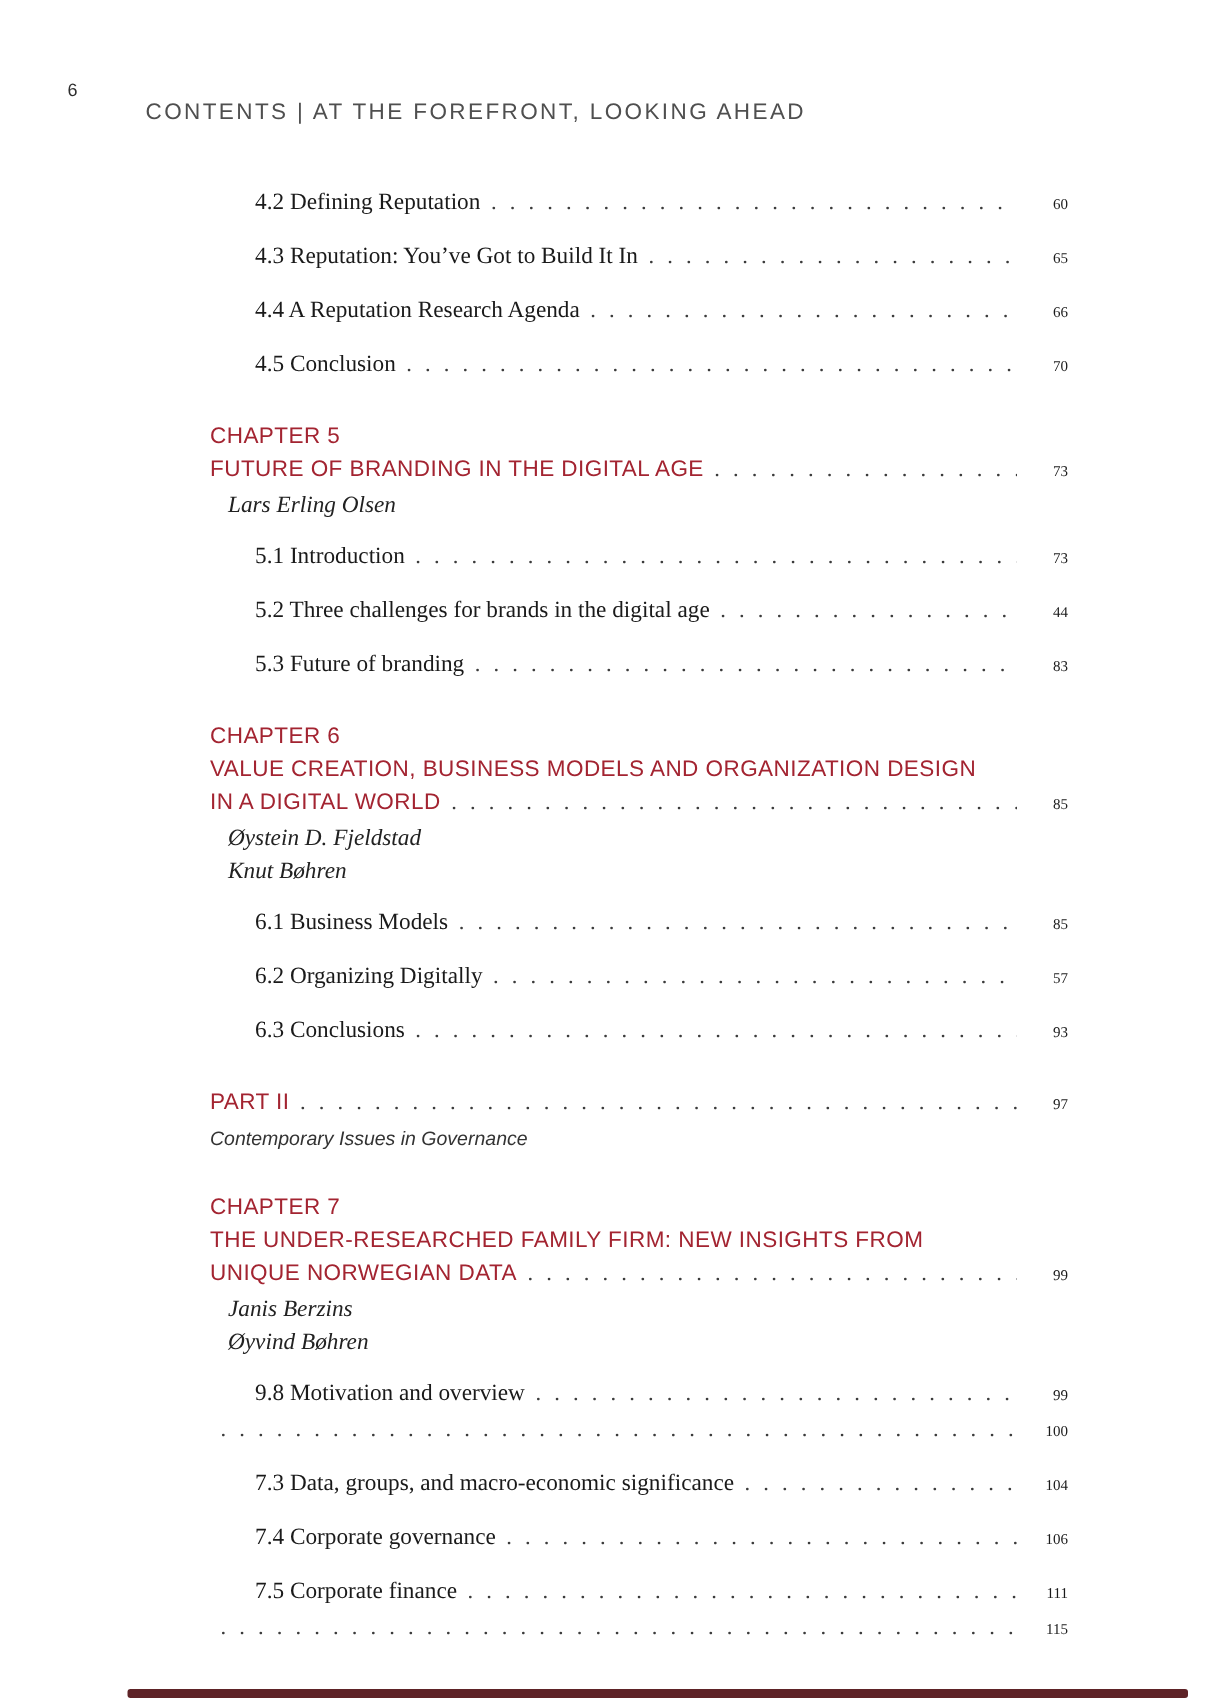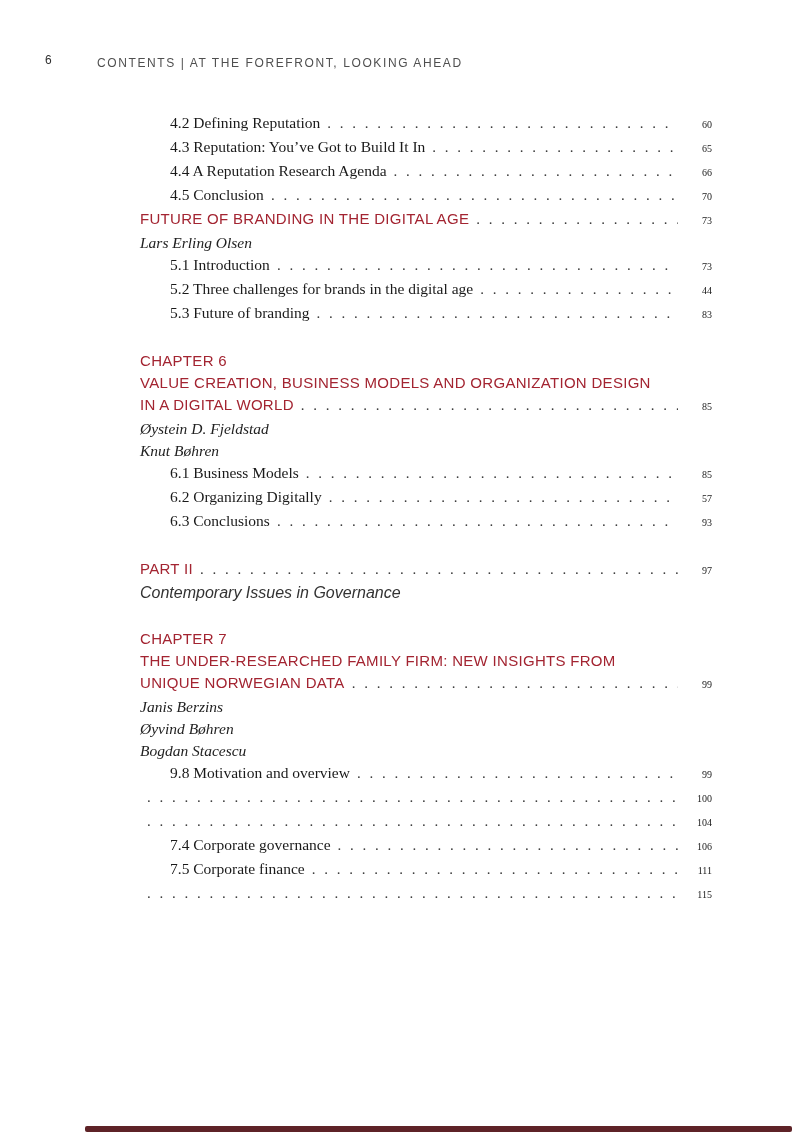--- a/index.html
+++ b/index.html
@@ -22,23 +22,23 @@
     position: absolute;
     left: 45px;
     top: 53px;
     font-family: "Liberation Sans", sans-serif;
     font-size: 12px;
     color: #2e2e2e;
   }
   .running-head {
     position: absolute;
     left: 97px;
-    top: 56px;
-    font-family: "Liberation Sans", sans-serif;
-    font-size: 12px;
+    top: 66px;
+    font-family: "Liberation Sans", sans-serif;
+    font-size: 15px;
     letter-spacing: 1.6px;
     color: #4f4f4f;
   }
 
   
   .toc {
     position: absolute;
     left: 140px;
     top: 112px;
     width: 572px;
@@ -50,38 +50,40 @@
     font-size: 15.5px;
   }
   .row.gap { margin-top: 24px; }
 
   .row .label { white-space: nowrap; }
 
   .row.section .label {
     margin-left: 30px;
     font-family: "Liberation Serif", serif;
     color: #1a1a1a;
+    margin-top: 12px;
   }
   .row.chapter-label .label,
   .row.chapter-title .label,
   .row.part .label {
     font-family: "Liberation Sans", sans-serif;
     font-size: 15px;
     letter-spacing: 0.3px;
     color: var(--accent, #A32431);
   }
   .row.author .label {
+    margin-left: 12px;
     font-family: "Liberation Serif", serif;
     font-style: italic;
     color: #222222;
   }
   .row.part-subtitle .label {
     font-family: "Liberation Sans", sans-serif;
     font-style: italic;
-    font-size: 16px;
+    font-size: 13px;
     color: #333333;
   }
 
   .dots {
     flex: 1;
     overflow: hidden;
     white-space: nowrap;
     font-family: "Liberation Serif", serif;
     font-size: 15px;
     color: #3b3b3b;
@@ -129,20 +131,23 @@
     <div class="row section">
       <span class="label">4.4 A Reputation Research Agenda</span>
       <span class="dots">. . . . . . . . . . . . . . . . . . . . . . . . . . . . . . . . . . . . . . . . . . . . . . . . . . . . . . . . . . . . . . . . . . . . . . . . . . . . . . . . </span>
       <span class="pageno">66</span>
     </div>
     <div class="row section">
       <span class="label">4.5 Conclusion</span>
       <span class="dots">. . . . . . . . . . . . . . . . . . . . . . . . . . . . . . . . . . . . . . . . . . . . . . . . . . . . . . . . . . . . . . . . . . . . . . . . . . . . . . . . </span>
       <span class="pageno">70</span>
     </div>
+    <div class="row chapter-label gap">
+      <span class="label">CHAPTER 5</span>
+    </div>
     <div class="row chapter-title">
       <span class="label">FUTURE OF BRANDING IN THE DIGITAL AGE</span>
       <span class="dots">. . . . . . . . . . . . . . . . . . . . . . . . . . . . . . . . . . . . . . . . . . . . . . . . . . . . . . . . . . . . . . . . . . . . . . . . . . . . . . . . </span>
       <span class="pageno">73</span>
     </div>
     <div class="row author">
       <span class="label">Lars Erling Olsen</span>
     </div>
     <div class="row section">
       <span class="label">5.1 Introduction</span>
@@ -209,33 +214,31 @@
       <span class="label">UNIQUE NORWEGIAN DATA</span>
       <span class="dots">. . . . . . . . . . . . . . . . . . . . . . . . . . . . . . . . . . . . . . . . . . . . . . . . . . . . . . . . . . . . . . . . . . . . . . . . . . . . . . . . </span>
       <span class="pageno">99</span>
     </div>
     <div class="row author">
       <span class="label">Janis Berzins</span>
     </div>
     <div class="row author">
       <span class="label">Øyvind Bøhren</span>
     </div>
-    <div class="row author">
-      <span class="label">Bogdan Stacescu</span>
-    </div>
     <div class="row section">
       <span class="label">9.8 Motivation and overview</span>
       <span class="dots">. . . . . . . . . . . . . . . . . . . . . . . . . . . . . . . . . . . . . . . . . . . . . . . . . . . . . . . . . . . . . . . . . . . . . . . . . . . . . . . . </span>
       <span class="pageno">99</span>
     </div>
     <div class="row section">
       <span class="dots">. . . . . . . . . . . . . . . . . . . . . . . . . . . . . . . . . . . . . . . . . . . . . . . . . . . . . . . . . . . . . . . . . . . . . . . . . . . . . . . . </span>
       <span class="pageno">100</span>
     </div>
     <div class="row section">
+      <span class="label">7.3 Data, groups, and macro-economic significance</span>
       <span class="dots">. . . . . . . . . . . . . . . . . . . . . . . . . . . . . . . . . . . . . . . . . . . . . . . . . . . . . . . . . . . . . . . . . . . . . . . . . . . . . . . . </span>
       <span class="pageno">104</span>
     </div>
     <div class="row section">
       <span class="label">7.4 Corporate governance</span>
       <span class="dots">. . . . . . . . . . . . . . . . . . . . . . . . . . . . . . . . . . . . . . . . . . . . . . . . . . . . . . . . . . . . . . . . . . . . . . . . . . . . . . . . </span>
       <span class="pageno">106</span>
     </div>
     <div class="row section">
       <span class="label">7.5 Corporate finance</span>

